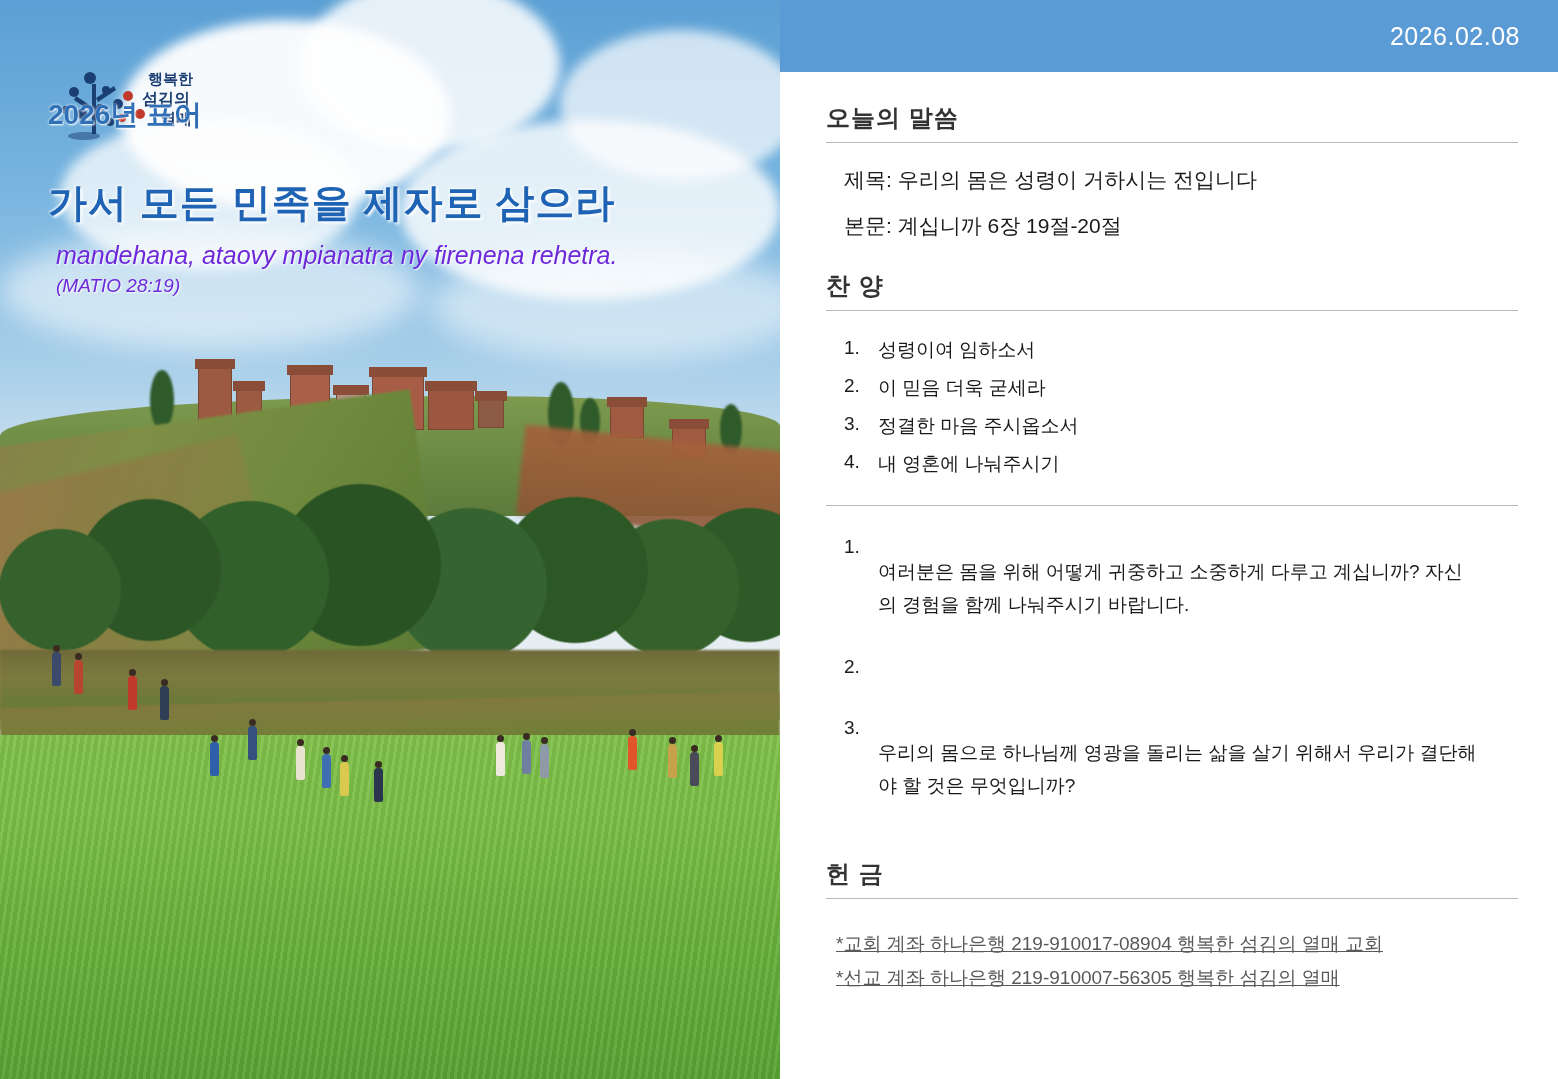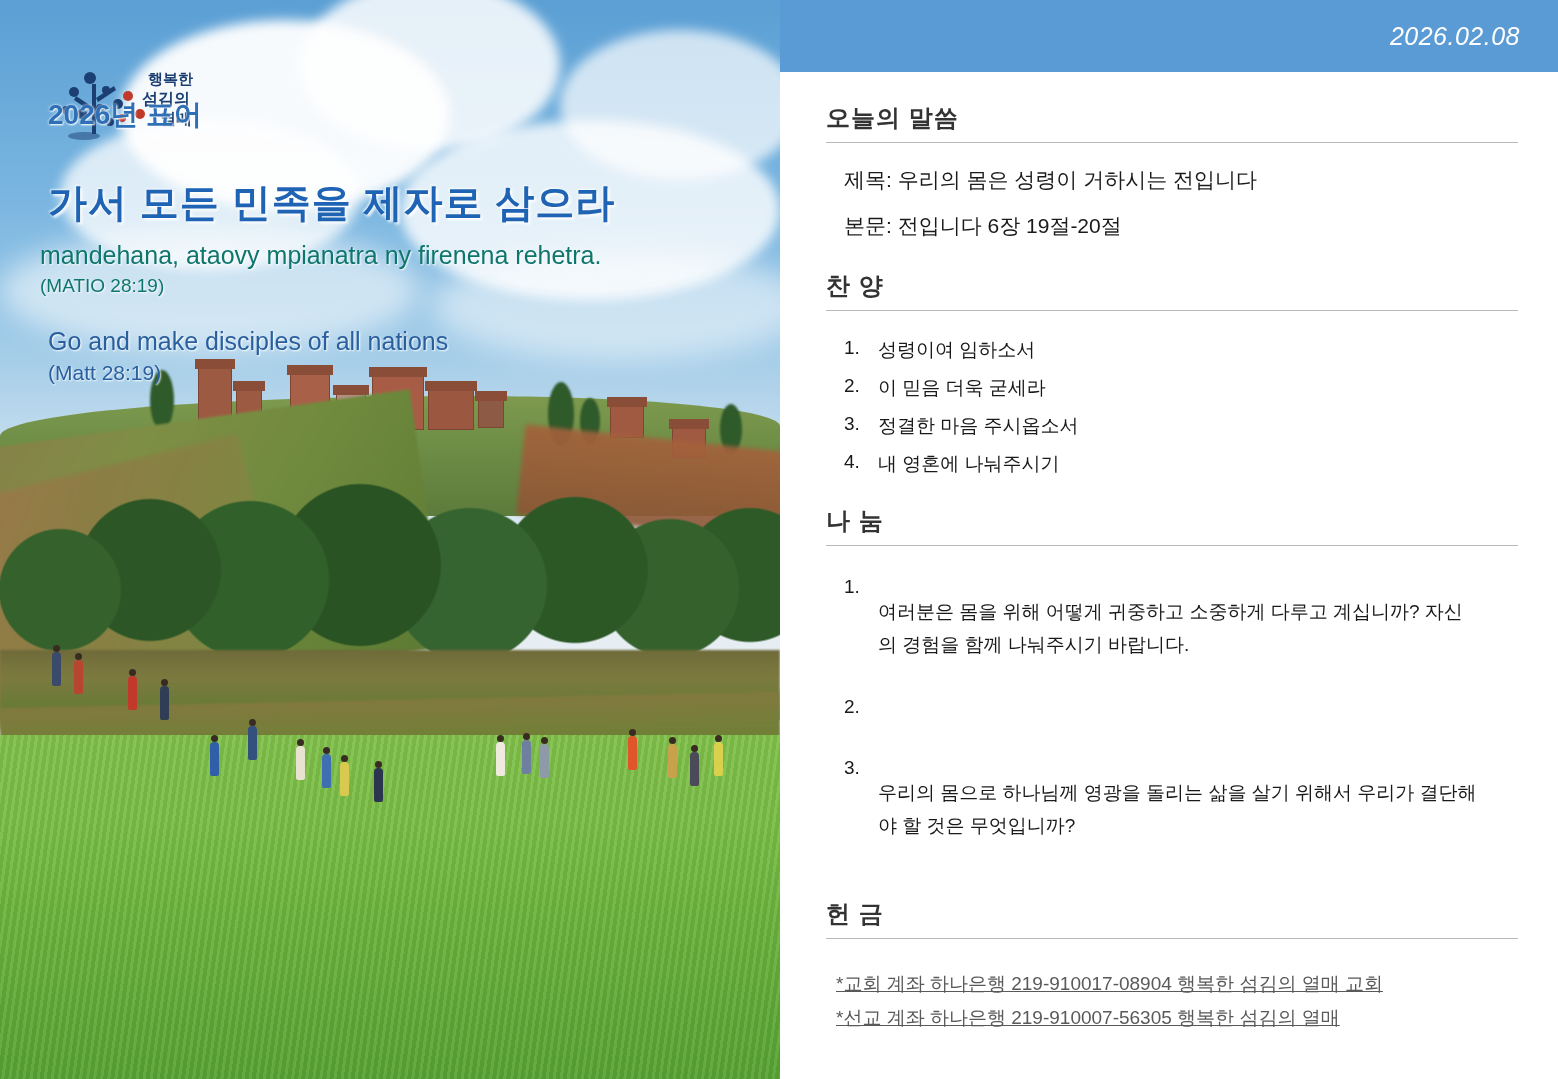--- a/index.html
+++ b/index.html
@@ -160,24 +160,25 @@
     color: #2f6fb5;
     text-shadow: 1px 1px 2px rgba(255,255,255,.9), 0 0 3px rgba(255,255,255,.9);
   }
   .slogan-main {
     position: absolute; left: 48px; top: 176px;
     font-size: 39px; font-weight: bold; letter-spacing: 1px;
     color: #1f63b4;
     text-shadow: 2px 2px 3px rgba(255,255,255,.95), -1px -1px 2px rgba(255,255,255,.8);
   }
   .slogan-mg {
-    position: absolute; left: 40px; top: 238px;
-    font-size: 25px; color: #0f766e;
+    position: absolute; left: 56px; top: 238px;
+    font-size: 25px; color: #6d28d9;
     text-shadow: 1px 1px 2px rgba(255,255,255,.95);
     line-height: 1.38;
+    font-style: italic;
   }
   .slogan-mg .ref { display:block; font-size: 19px; }
   .slogan-en {
     position: absolute; left: 48px; top: 324px;
     font-size: 25px; color: #2a5f9e;
     text-shadow: 1px 1px 2px rgba(255,255,255,.95);
     line-height: 1.38;
   }
   .slogan-en .ref { display:block; font-size: 21px; }
 
@@ -191,21 +192,20 @@
   .datebar {
     height: 72px;
     background: #5b9bd5;
     display: flex; align-items: center; justify-content: flex-end;
     padding-right: 38px;
   }
   .datebar .date {
     color: #ffffff;
     font-size: 25px;
     letter-spacing: .5px;
-    font-style: italic;
   }
   .content { padding: 30px 40px 0 46px; }
 
   .sec-title {
     font-size: 24px; font-weight: bold; color: #333333;
     letter-spacing: 1px;
     padding-bottom: 8px;
   }
   .sec-rule {
     border-bottom: 1px solid #b8b8b8;
@@ -335,39 +335,35 @@
     </div>
 
     <div class="slogan-year">2026년 표어</div>
     <div class="slogan-main">가서 모든 민족을 제자로 삼으라</div>
 
     <div class="slogan-mg">
       <span>mandehana, ataovy mpianatra ny firenena rehetra.</span>
       <span class="ref">(MATIO 28:19)</span>
     </div>
 
-    <div class="slogan-en">
-      <span>Go and make disciples of all nations</span>
-      <span class="ref">(Matt 28:19)</span>
-    </div>
   </div>
 
   <div class="right">
 
     <div class="datebar">
       <span class="date">2026.02.08</span>
     </div>
 
     <div class="content">
 
       <div class="sec">
         <div class="sec-title">오늘의 말씀</div>
         <div class="sec-rule"></div>
         <div class="word-line">제목: 우리의 몸은 성령이 거하시는 전입니다</div>
-        <div class="word-line">본문: 전입니다 6장 19절-20절</div>
+        <div class="word-line">본문: 계십니까 6장 19절-20절</div>
       </div>
 
       <div class="sec">
         <div class="sec-title">찬 양</div>
         <div class="sec-rule"></div>
         <ol class="hymns">
           <li>
             <span class="num">1.</span>
             <span class="txt">성령이여 임하소서</span>
           </li>
@@ -380,21 +376,20 @@
             <span class="txt">정결한 마음 주시옵소서</span>
           </li>
           <li>
             <span class="num">4.</span>
             <span class="txt">내 영혼에 나눠주시기</span>
           </li>
         </ol>
       </div>
 
       <div class="sec">
-        <div class="sec-title">나 눔</div>
         <div class="sec-rule"></div>
         <ol class="shares">
           <li>
             <span class="num">1.</span>
             <span class="txt">여러분은 몸을 위해 어떻게 귀중하고 소중하게 다루고 계십니까? 자신의 경험을 함께 나눠주시기 바랍니다.</span>
           </li>
           <li>
             <span class="num">2.</span>
           </li>
           <li>

